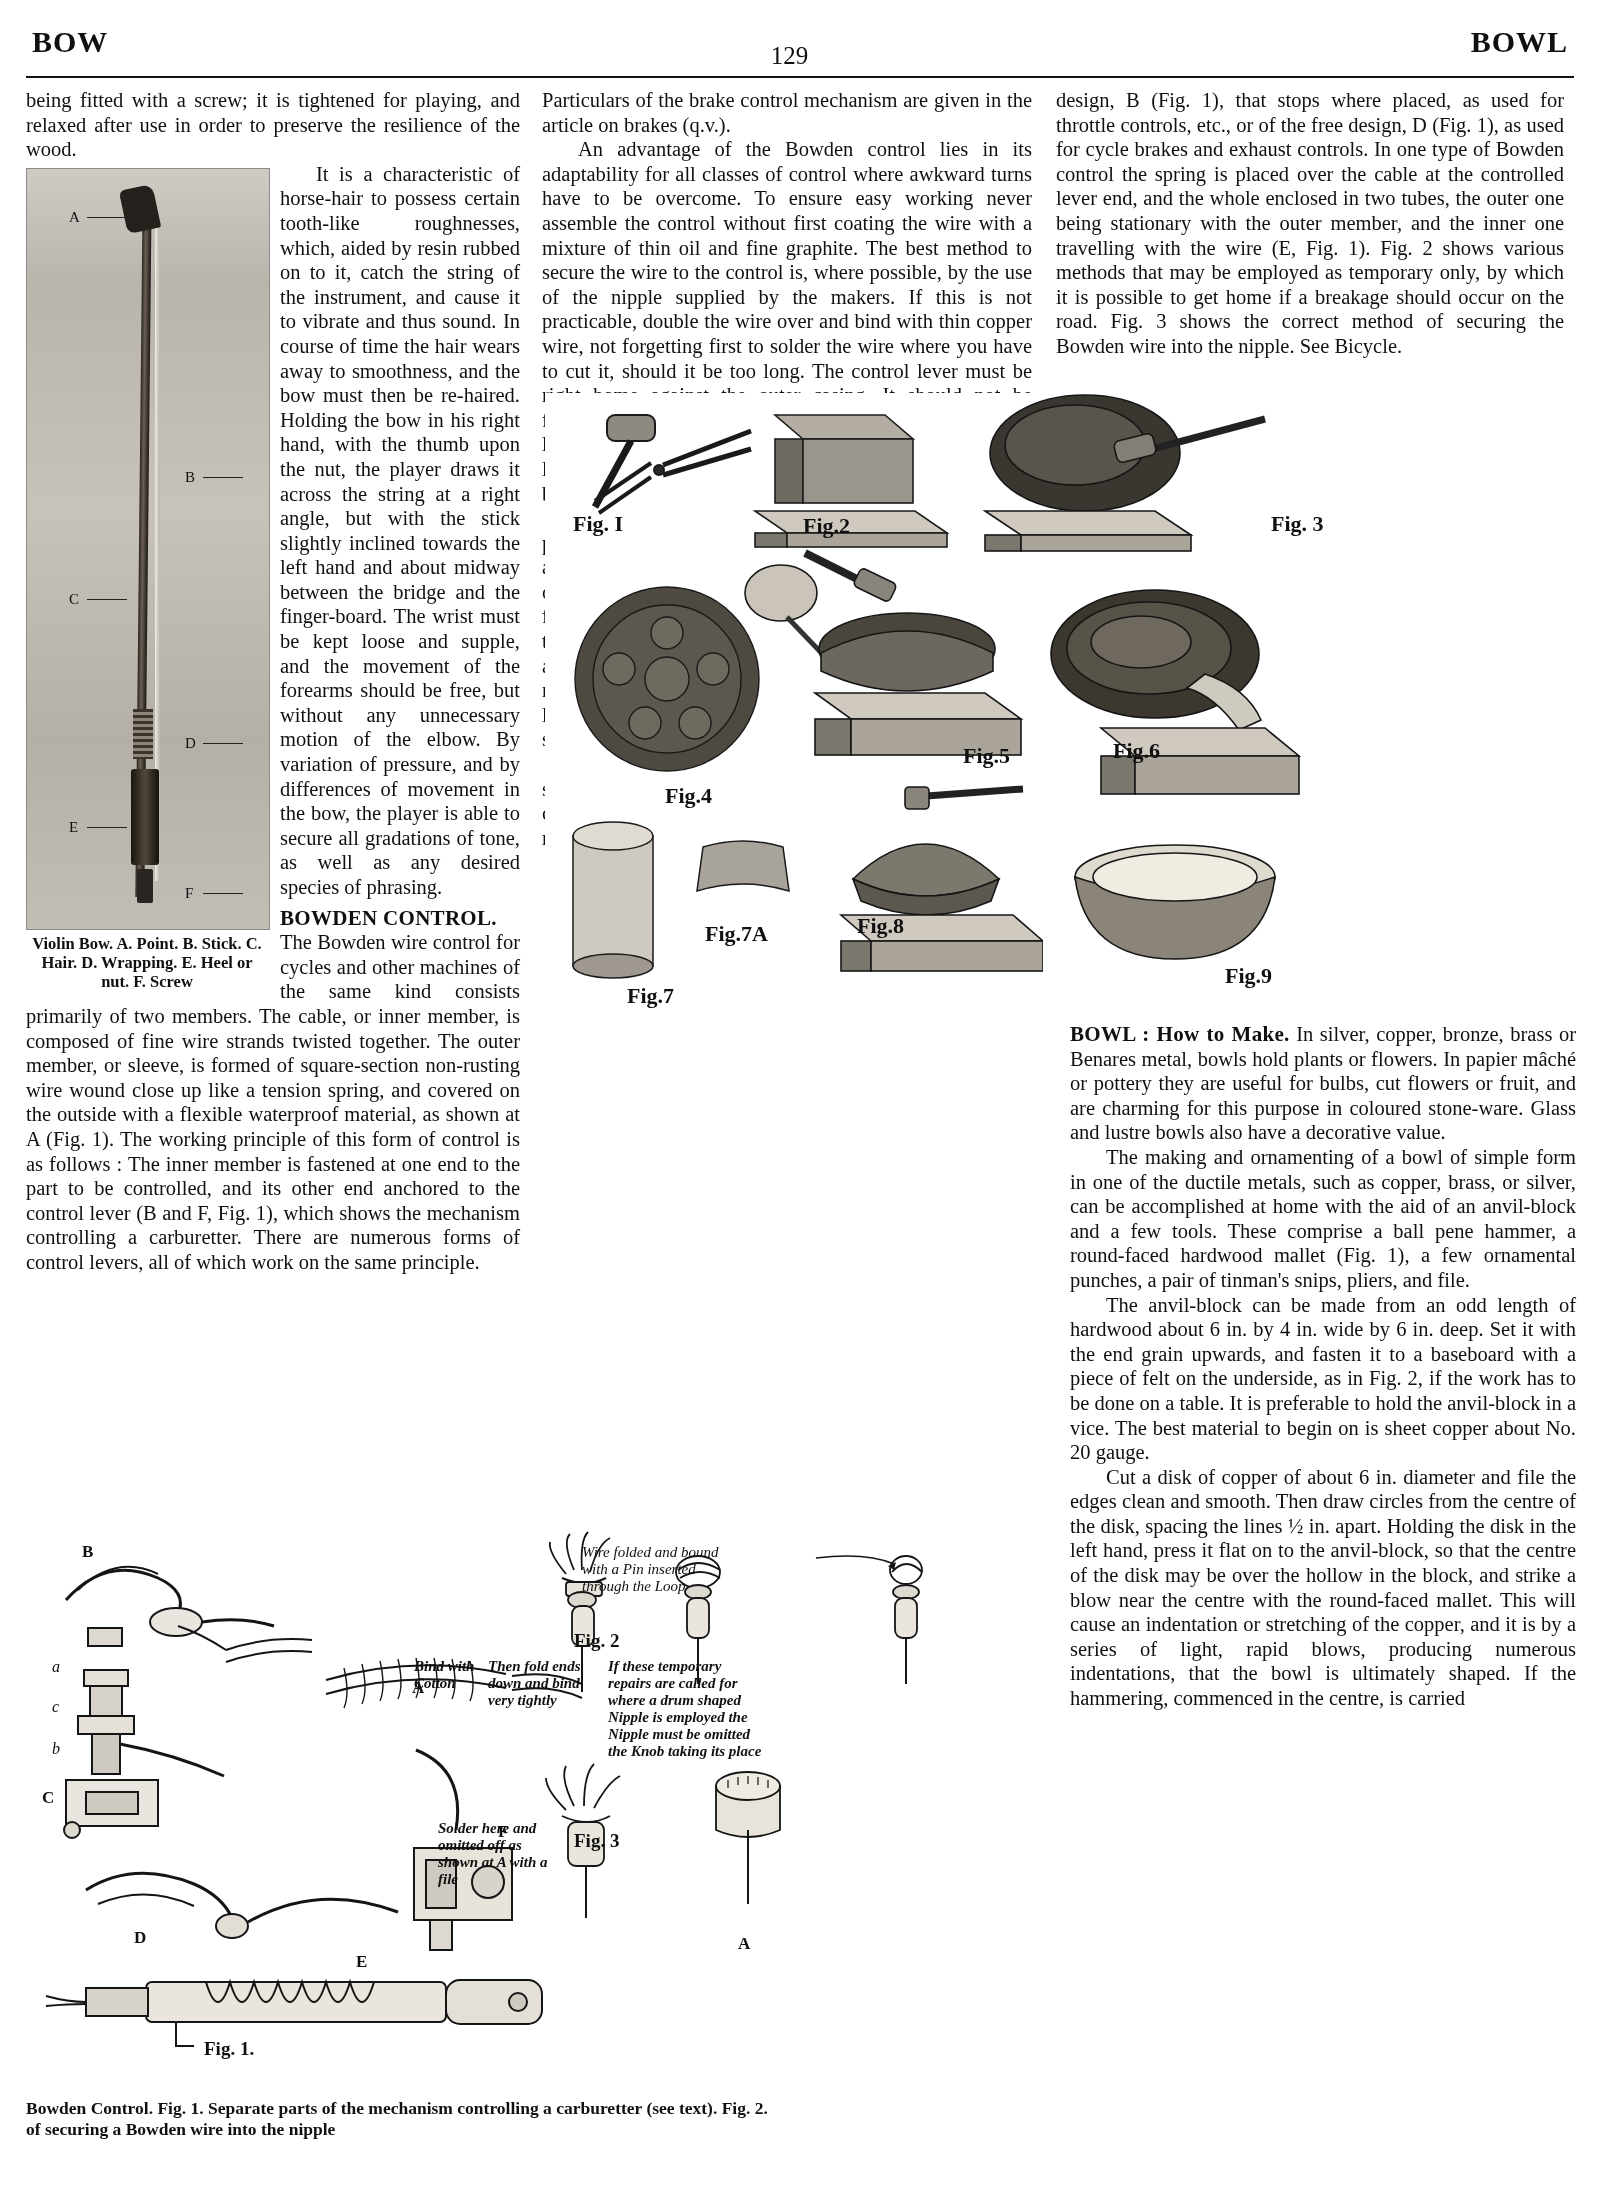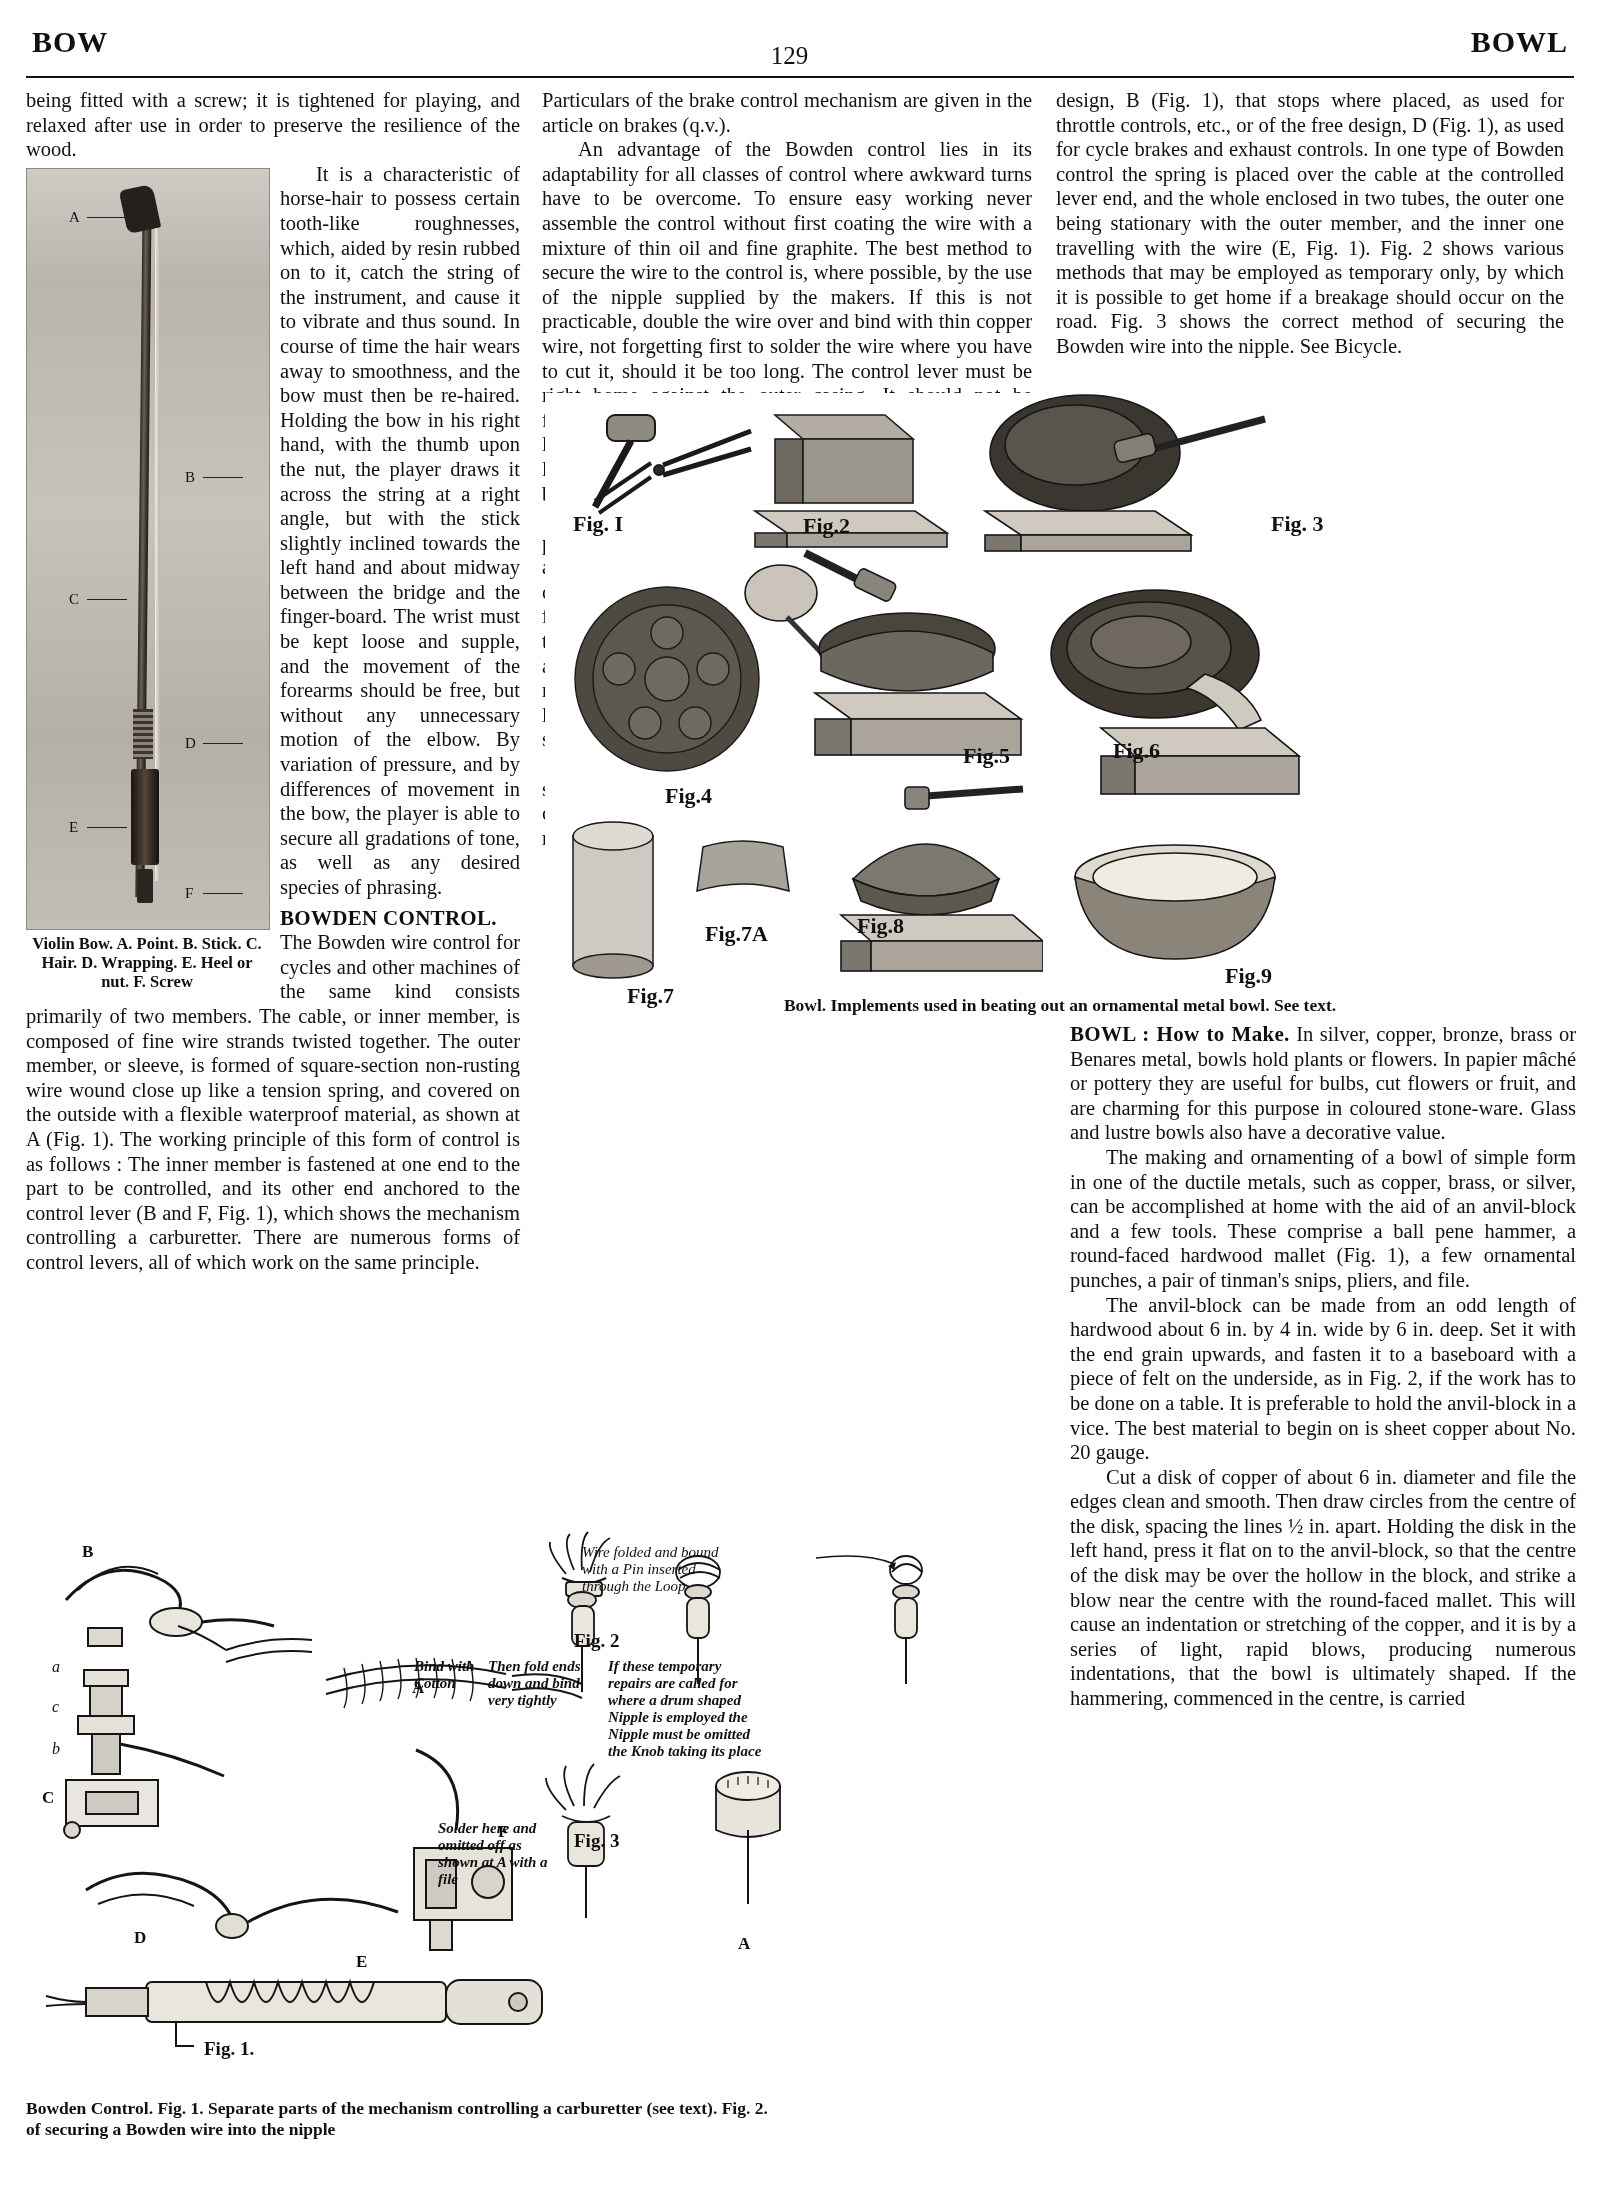--- a/index.html
+++ b/index.html
@@ -370,21 +370,20 @@
 
       <svg width="220" height="150" style="position:absolute;left:520px;top:440px">
         <g stroke="#161616" stroke-width="1.6">
           <ellipse cx="110" cy="44" rx="100" ry="32" fill="#dedace"></ellipse>
           <path d="M10 44 q10 82 100 82 q90 0 100 -82 q-100 34 -200 0z" fill="#8b8579"></path>
           <ellipse cx="110" cy="44" rx="82" ry="24" fill="#f0ece2"></ellipse>
         </g>
       </svg>
       <div class="figlabel" style="left:680px;top:570px">Fig.9</div>
     </div>
-    <div class="platecap">Bowl.  Implements used in beating out an ornamental metal bowl.  See text.</div>
   </div>
 
   <div style="position:absolute; left:1070px; top:1022px; width:506px;">
     <p style="text-indent:0">
       <span class="sec-head">BOWL : How to Make.</span>
       <span>In silver, copper, bronze, brass or Benares metal, bowls hold plants or flowers. In papier mâché or pottery they are useful for bulbs, cut flowers or fruit, and are charming for this purpose in coloured stone-ware. Glass and lustre bowls also have a decorative value.</span>
     </p>
     <p>The making and ornamenting of a bowl of simple form in one of the ductile metals, such as copper, brass, or silver, can be accomplished at home with the aid of an anvil-block and a few tools. These comprise a ball pene hammer, a round-faced hardwood mallet (Fig. 1), a few ornamental punches, a pair of tinman's snips, pliers, and file.</p>
     <p>The anvil-block can be made from an odd length of hardwood about 6 in. by 4 in. wide by 6 in. deep. Set it with the end grain upwards, and fasten it to a baseboard with a piece of felt on the underside, as in Fig. 2, if the work has to be done on a table. It is preferable to hold the anvil-block in a vice. The best material to begin on is sheet copper about No. 20 gauge.</p>
     <p>Cut a disk of copper of about 6 in. diameter and file the edges clean and smooth. Then draw circles from the centre of the disk, spacing the lines ½ in. apart. Holding the disk in the left hand, press it flat on to the anvil-block, so that the centre of the disk may be over the hollow in the block, and strike a blow near the centre with the round-faced mallet. This will cause an indentation or stretching of the copper, and it is by a series of light, rapid blows, producing numerous indentations, that the bowl is ultimately shaped. If the hammering, commenced in the centre, is carried</p>

